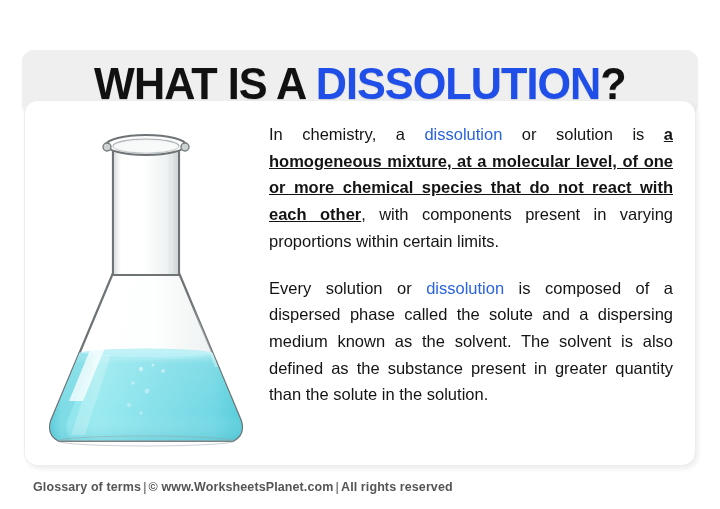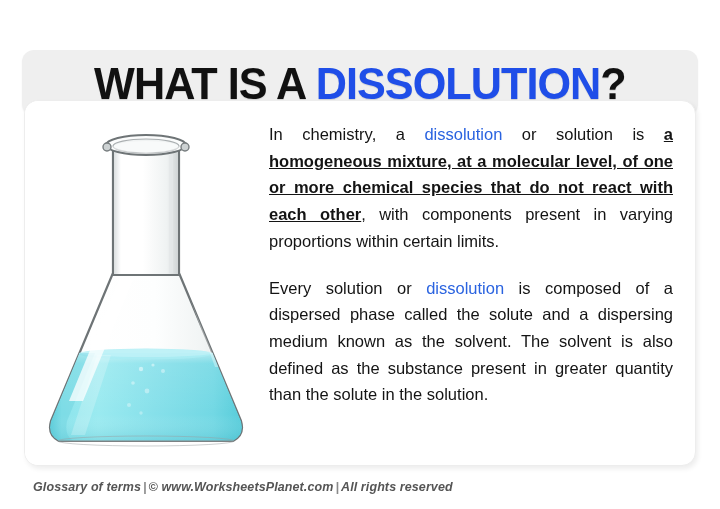--- a/index.html
+++ b/index.html
@@ -102,21 +102,20 @@
 
   
   #footer {
     position: absolute;
     left: 0;
     top: 474px;
     width: 720px;
     height: 35px;
     display: flex;
     align-items: center;
-    font-style: italic;
   }
 
   #footer-text {
     position: absolute;
     left: 33px;
     top: 6px;
     font-family: "Liberation Sans", sans-serif;
     font-size: 12.5px;
     font-weight: bold;
     color: #555555;

